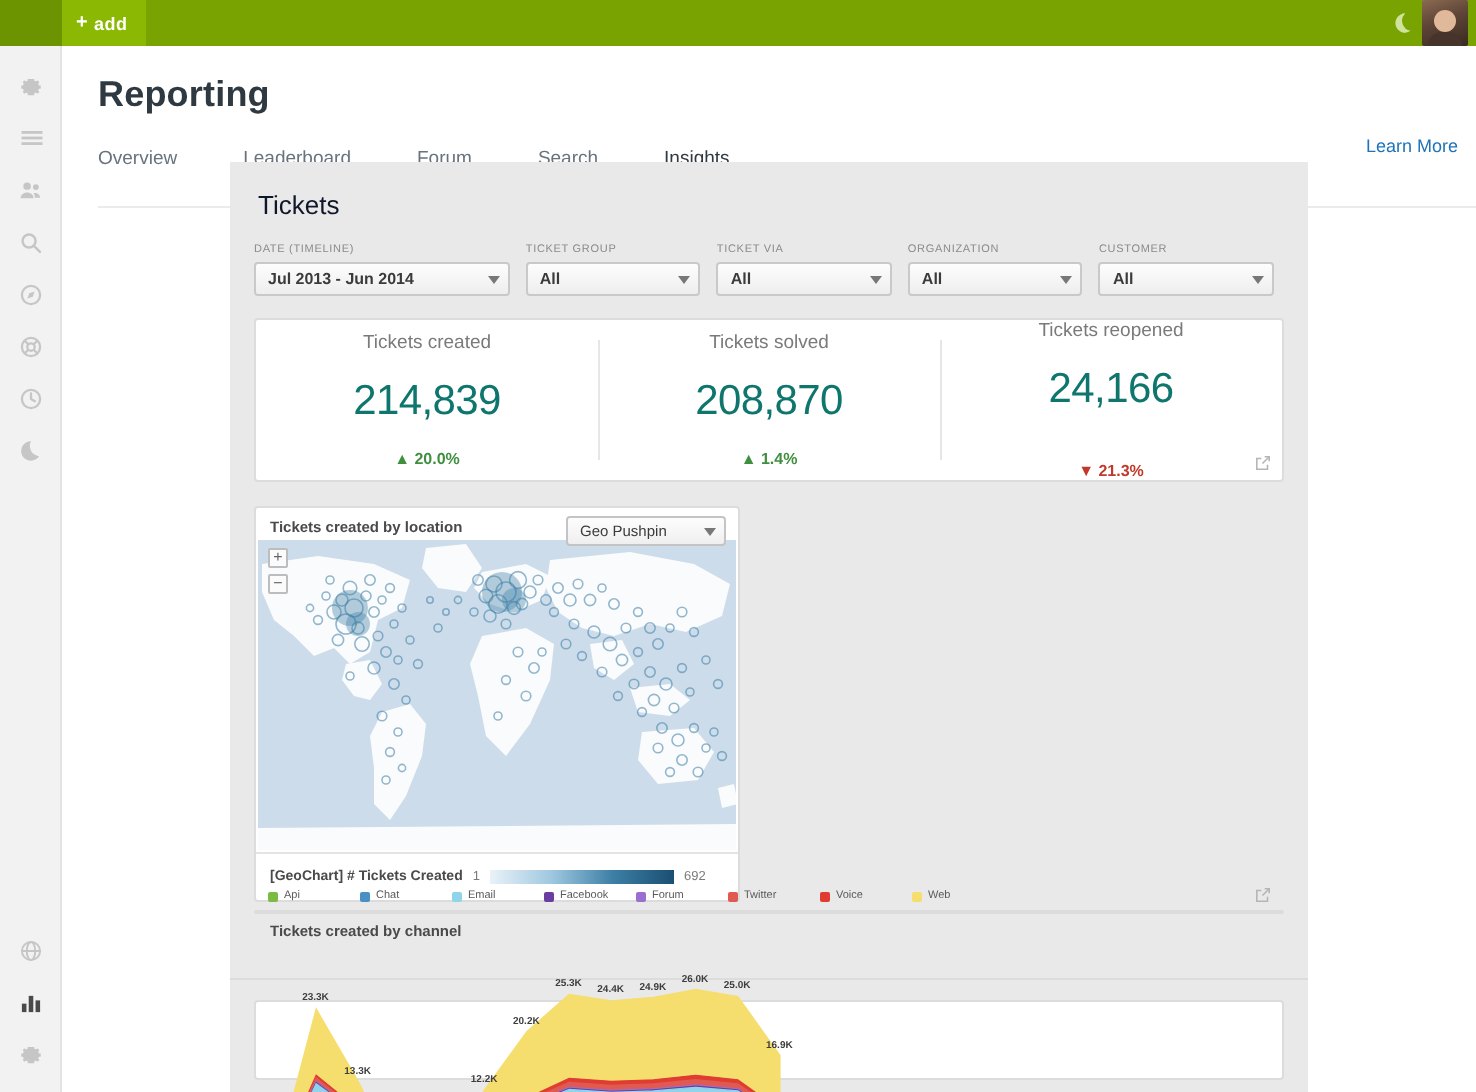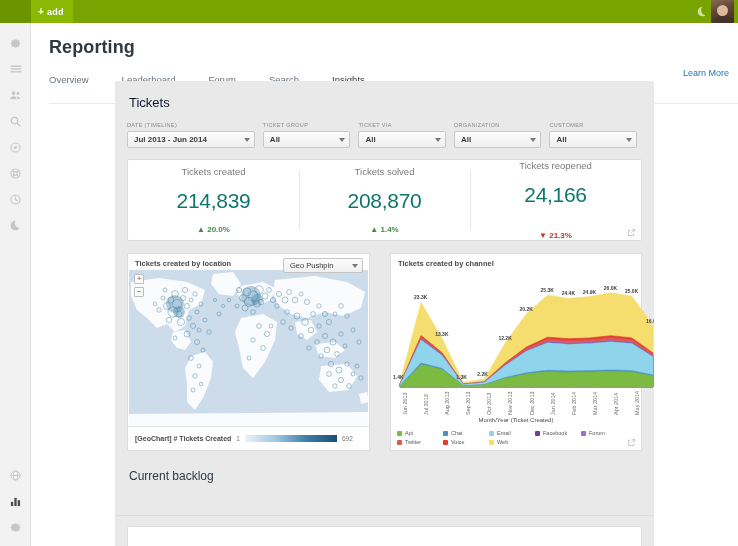--- a/index.html
+++ b/index.html
@@ -145,21 +145,21 @@
   .kpi-delta { font-size: 8px; font-weight: bold; }
   .kpi-delta.up { color: #3f8f3f; }
   .kpi-delta.down { color: #c0392b; margin-top: 12px; }
   .ext-link {
     position: absolute; right: 5px; bottom: 4px;
     width: 9px; height: 9px; color: #b5b5b5;
   }
 
   
   #widget-row {
-    display: flex; gap: 20px; margin: 12px 12px 0 12px;
+    display: flex; gap: 4px; margin: 12px 12px 0 12px; flex-direction: column;
   }
   #map-widget { width: 243px; height: 198px; overflow: hidden; }
   #chart-widget { flex: 1; height: 198px; }
   .w-title {
     position: absolute; left: 7px; top: 5px;
     font-size: 7.5px; font-weight: bold; color: #4a4a4a; z-index: 5;
   }
 
   
   #map-canvas {
@@ -650,17 +650,16 @@
         <div class="ext-link">
           <svg width="9" height="9" viewBox="0 0 16 16" fill="none" stroke="currentColor" stroke-width="1.4">
               <path d="M9.5 2.5H13.5V6.5"></path>
               <path d="M13.5 2.5 7.5 8.5"></path>
               <path d="M12 9.5v4h-9.5v-9.5h4"></path>
             </svg>
         </div>
       </div>
     </div>
 
-    <div id="backlog-title">Current backlog</div>
     <div id="backlog-strip"></div>
     <div id="backlog-card"></div>
   </div>
 </div>
 
 </body></html>

